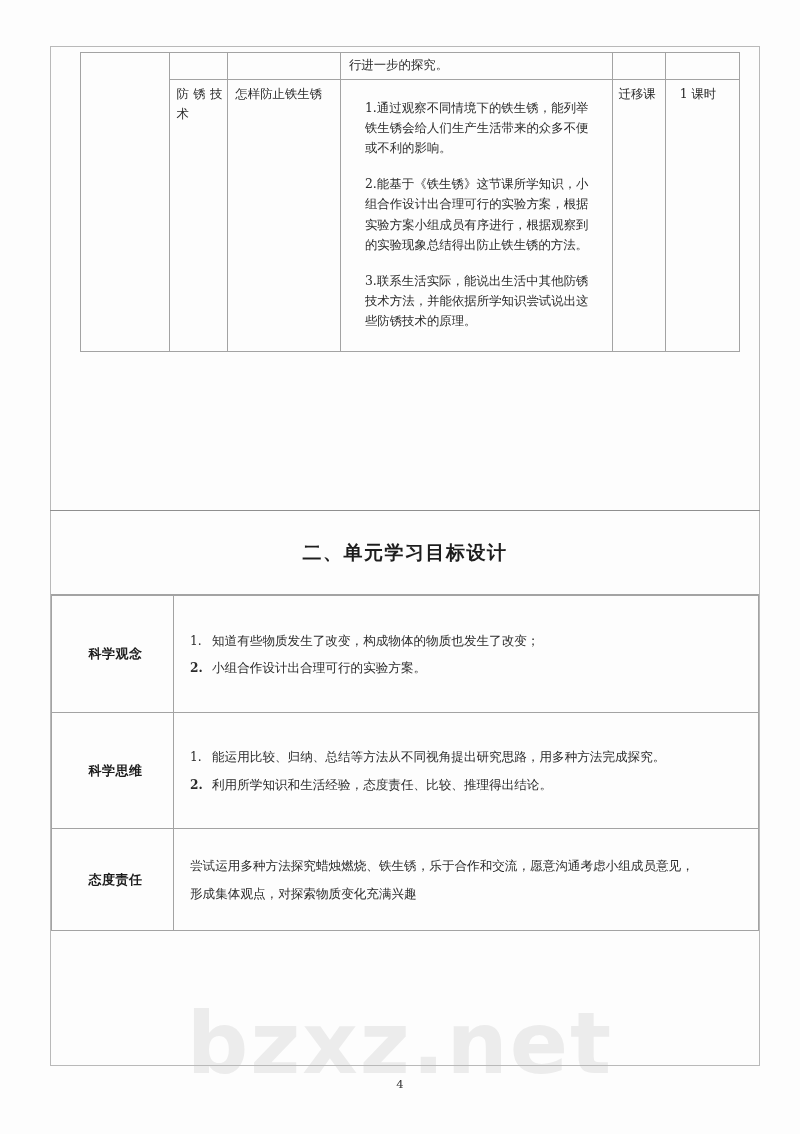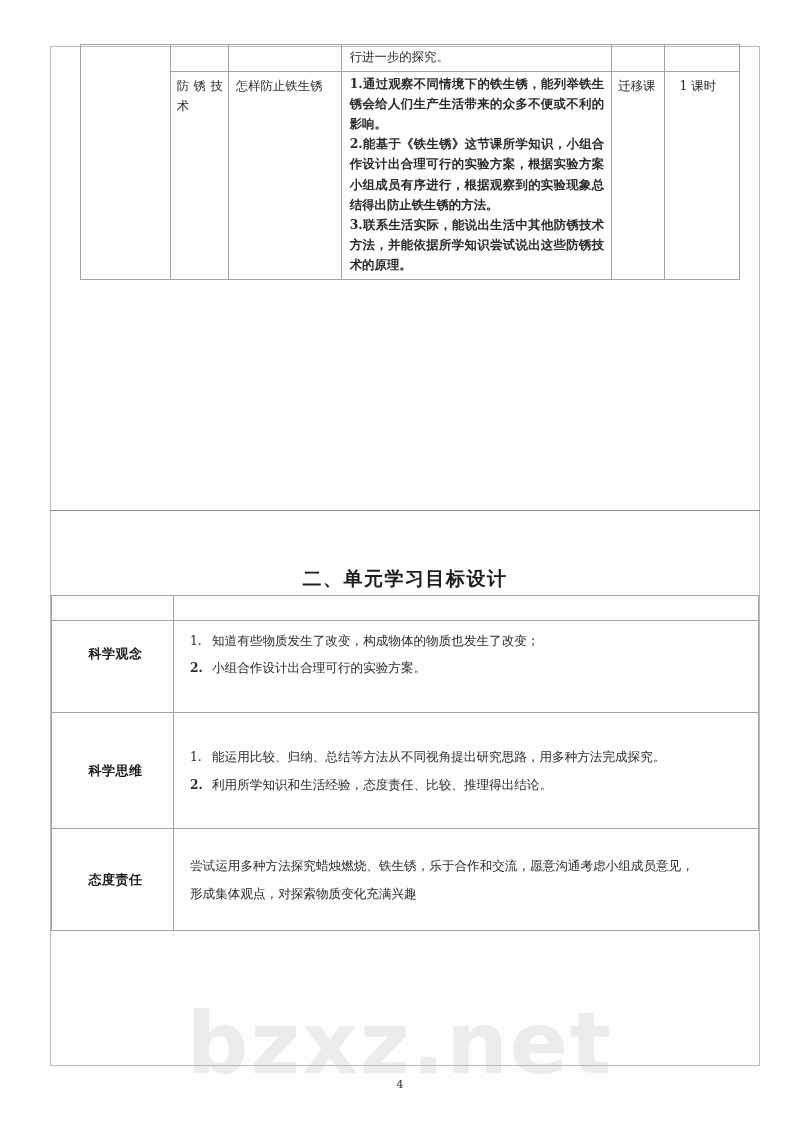--- a/index.html
+++ b/index.html
@@ -59,56 +59,56 @@
   td {
     border: 1px solid #a3a3a3;
     vertical-align: top;
     padding: 0;
     background: transparent;
   }
 
   
   #top-table {
     left: 80px;
-    top: 44px;
+    top: 52px;
     width: 660px;
   }
   #top-table td { font-size: 12.4px; line-height: 1.62; }
 
   .c-blank   { width: 94px; }
   .c-topic   { width: 48px;  padding: 4px 5px 3px 6px; }
   .c-lesson  { width: 104px; padding: 4px 6px 3px 7px; margin-left: 21px; }
   .c-goals   { width: 268px; padding: 2px 7px 4px 8px; }
   .c-type    { width: 44px;  padding: 4px 4px 3px 6px; }
   .c-hours   { width: 58px;  padding: 4px 4px 3px 14px; }
 
   .justify-cjk {
     text-align: justify;
     text-align-last: left;
     text-justify: inter-character;
   }
-  .goal-line { margin: 0; font-weight: bold; }
+  .goal-line { margin: 16px; }
   .cont-line { margin: 0; }
 
   
   #spacer-block {
     position: absolute;
     left: 50px;
     top: 510px;
     width: 710px;
     height: 0;
     border-top: 1px solid #8f8f8f;
     z-index: 2;
   }
 
   
   #section-title-wrap {
     position: absolute;
     left: 51px;
-    top: 537px;
+    top: 511px;
     width: 708px;
     height: 84px;
     display: flex;
     align-items: center;
     justify-content: center;
     z-index: 2;
     border-bottom: 1px solid #a3a3a3;
     box-sizing: border-box;
   }
   #section-title {

